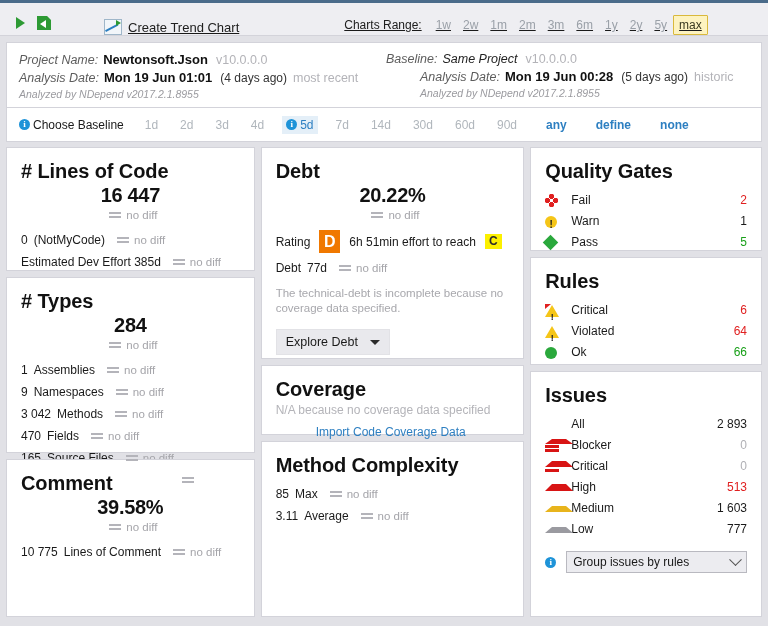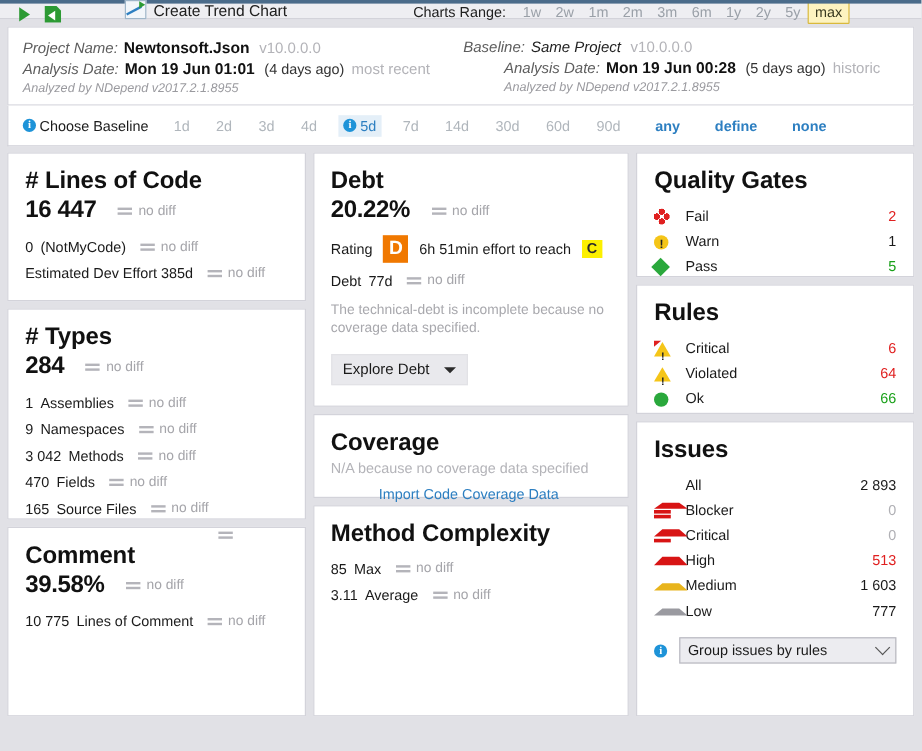--- a/index.html
+++ b/index.html
@@ -12,28 +12,29 @@
     overflow: hidden;
     background: #e1e1e6;
     font-family: "Liberation Sans", sans-serif;
     font-size: 12px;
     color: #1a1a1a;
     -webkit-font-smoothing: antialiased;
   }
 
   
   .toolbar {
-    height: 16px;
+    height: 36px;
     background: #eeeef2;
     border-bottom: 1px solid #d3d3da;
     display: flex;
-    align-items: flex-start;
+    align-items: flex-end;
     padding: 0 8px;
     box-sizing: border-box;
     position: relative;
+    text-decoration: underline;
   }
   .toolbar::before {
     content: "";
     position: absolute;
     top: 0; left: 0; right: 0;
     height: 3px;
     background: #4a6b8a;
   }
   .tb-icon {
     width: 24px;
@@ -235,22 +236,23 @@
   }
   .bignum {
     font-size: 20px;
     font-weight: bold;
     color: #111;
     letter-spacing: -0.3px;
   }
   .bigrow {
     display: flex;
     align-items: center;
-    gap: 12px;
+    gap: 2px;
     margin-bottom: 8px;
+    flex-direction: column;
   }
   .metric {
     display: flex;
     align-items: center;
     font-size: 12px;
     color: #1a1a1a;
     line-height: 22px;
     gap: 6px;
   }
   .m-num { min-width: 0; }

